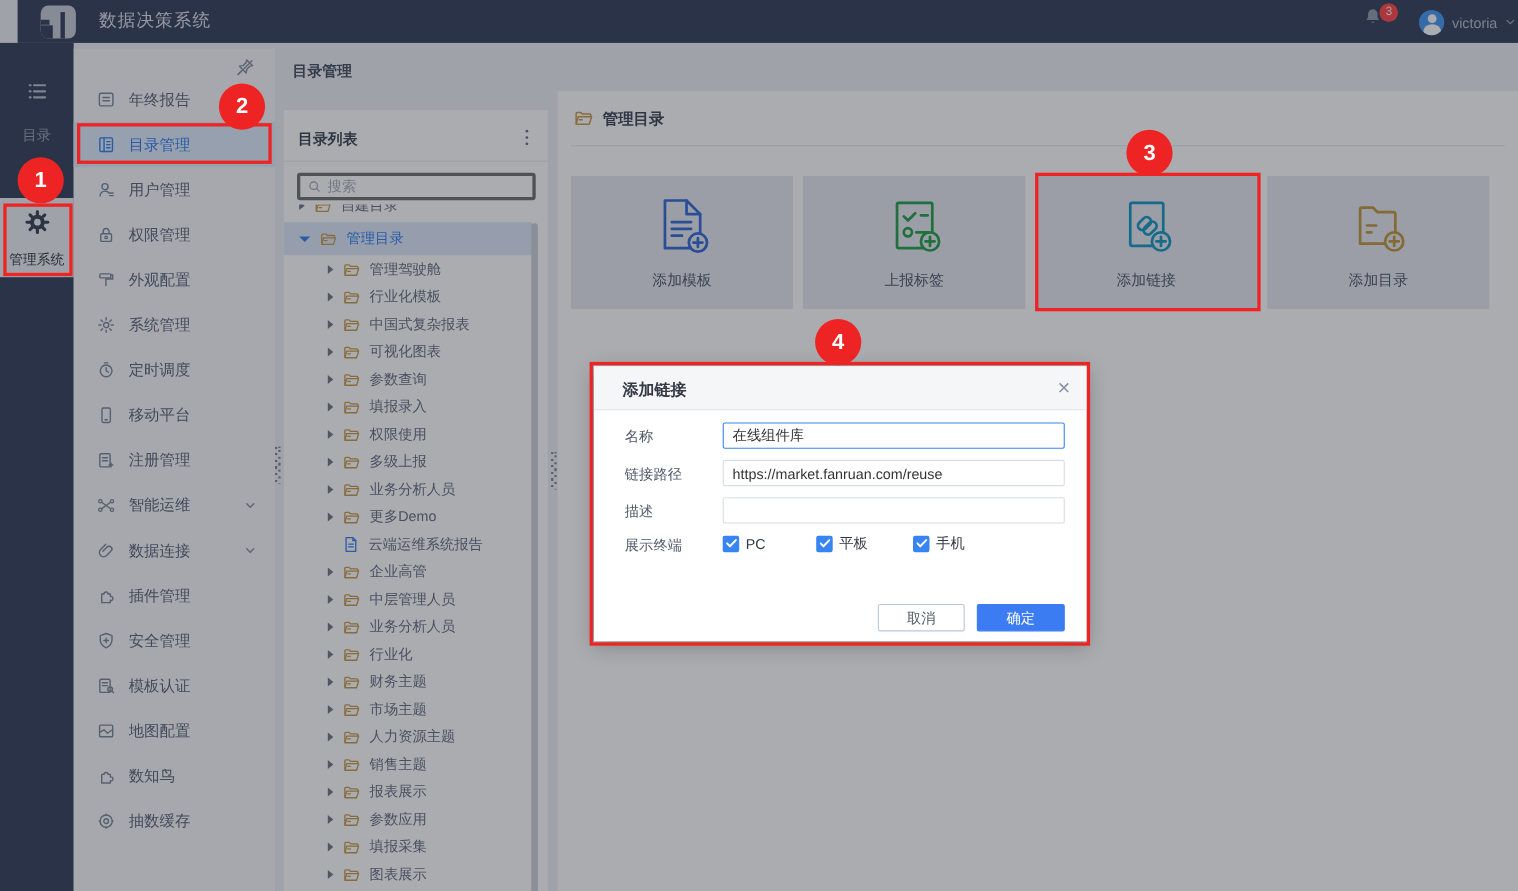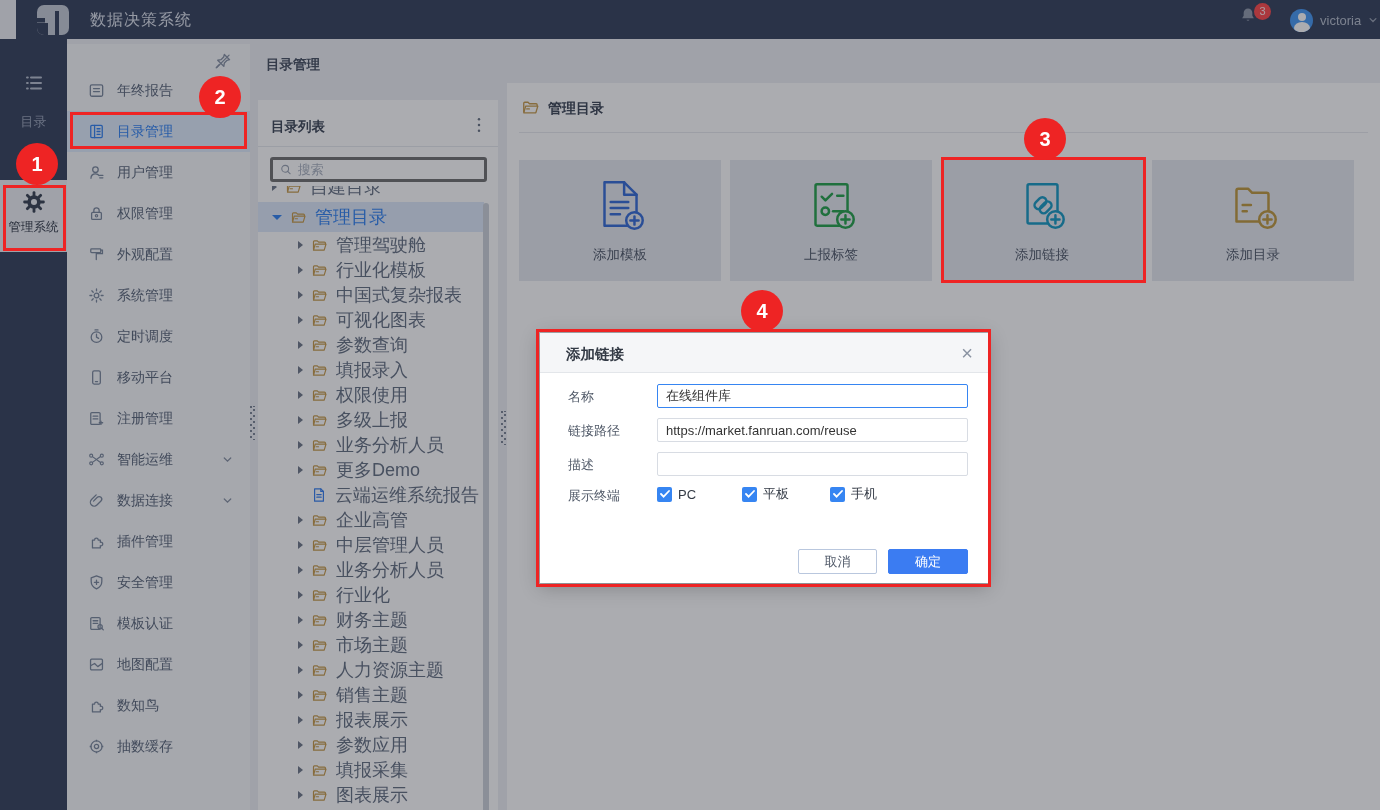--- a/index.html
+++ b/index.html
@@ -19,21 +19,21 @@
   .avatar::after { content:""; position:absolute; left:3.5px; top:13px; width:16px; height:12px; border-radius:50%; background:#fff; }
   .username { color:#b7bfcd; font-size:13px; }
   .chev { width:10px; height:10px; }
 
   
   .rail { position:absolute; left:0; top:39px; width:67px; height:771px; background:#3a4660; }
   .rail-item { position:absolute; left:0; width:67px; text-align:center; cursor:pointer; }
   .rail-dir { top:34px; height:100px; }
   .rail-dir .lbl { color:#9aa4b8; font-size:13px; margin-top:16px; }
   .rail-admin { top:141px; height:72px; background:#eef0f4; padding-top:9px; }
-  .rail-admin .lbl { color:#39404e; font-size:12.5px; margin-top:0; }
+  .rail-admin .lbl { color:#39404e; font-size:12.5px; margin-top:8px; }
 
   
   .sidebar { position:absolute; left:67px; top:44px; width:183px; height:766px; background:#f7f9fb; }
   .pin-btn { position:absolute; right:18px; top:8px; width:18px; height:18px; cursor:pointer; }
   .side-list { position:absolute; left:0; top:26px; width:183px; }
   .side-item { position:relative; height:41px; display:flex; align-items:center; gap:12px; padding-left:21px; color:#5f6a7d; font-size:14px; cursor:pointer; }
   .side-item svg.si-icon { width:17px; height:17px; stroke:#7d8a9e; flex:0 0 auto; }
   .side-item.sel { background:#e1edfc; color:#3685f2; }
   .side-item.sel svg.si-icon { stroke:#3685f2; }
   .si-chev { position:absolute; right:17px; width:11px; height:11px; }
@@ -44,21 +44,21 @@
 
   
   .tree-panel { position:absolute; left:258px; top:100px; width:240px; height:727px; background:#ffffff; }
   .tree-head { position:absolute; left:0; top:0; width:240px; height:47px; border-bottom:1px solid #e7eaef; }
   .tree-title { position:absolute; left:13px; top:18px; font-size:13.5px; color:#414a5a; font-weight:bold; }
   .kebab { position:absolute; right:12px; top:17px; width:14px; height:16px; cursor:pointer; }
   .search-box { position:absolute; left:12px; top:57px; width:217px; height:25px; border:3px solid #737373; border-radius:3px; background:#fff; display:flex; align-items:center; padding:0 7px; gap:6px; }
   .search-box input { border:none; outline:none; width:100%; font-size:13px; color:#333; background:transparent; }
   .search-box input::placeholder { color:#aab2c0; }
   .tree-rows { position:absolute; left:0; top:86px; width:226px; height:641px; overflow:hidden; }
-  .t-row { display:flex; align-items:center; height:25px; padding-left:40px; gap:8px; font-size:18px; color:#687385; cursor:pointer; white-space:nowrap; }
+  .t-row { display:flex; align-items:center; height:25px; padding-left:40px; gap:8px; font-size:13px; color:#687385; cursor:pointer; white-space:nowrap; }
   .t-row.root { height:30px; padding-left:14px; }
   .t-row.clipped { margin-top:-14px; }
   .t-row.sel { background:#dfeafa; color:#3685f2; }
   .arrow { width:0; height:0; border-left:5px solid #727c8c; border-top:4px solid transparent; border-bottom:4px solid transparent; flex:0 0 auto; }
   .arrow.down { border-left:5px solid transparent; border-right:5px solid transparent; border-top:5px solid #3685f2; border-bottom:none; }
   .t-row svg { flex:0 0 auto; }
   .tree-scroll { position:absolute; left:225px; top:103px; width:6px; height:614px; background:#ced3db; border-radius:3px; }
 
   .grip { position:absolute; width:5px; height:34px; background:repeating-linear-gradient(to bottom,#7e8897 0 2px,transparent 2px 6px), repeating-linear-gradient(to bottom,#7e8897 0 2px,transparent 2px 6px); background-size:2px 100%,2px 100%; background-position:0 0,3px 3px; background-repeat:repeat-y; z-index:2; }
 

